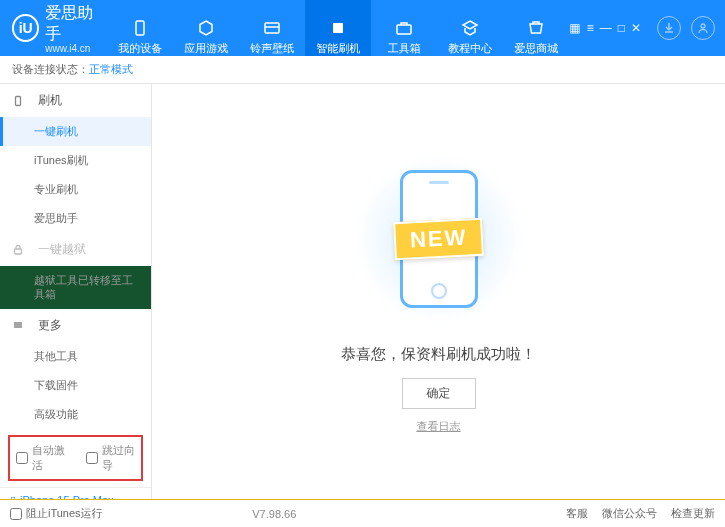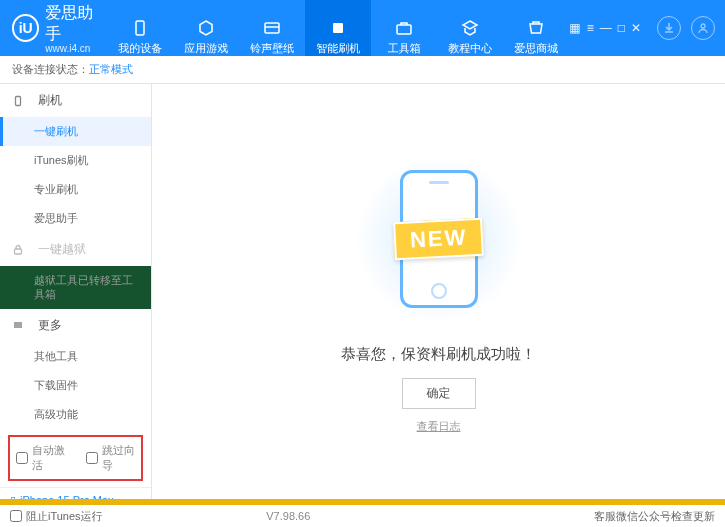--- a/index.html
+++ b/index.html
@@ -40,23 +40,23 @@
 .phone-wrap { position: relative; width: 180px; height: 180px; display: flex; align-items: center; justify-content: center; }
 .glow { position: absolute; width: 170px; height: 170px; border-radius: 50%; background: radial-gradient(circle, rgba(90,180,255,.25) 0%, rgba(90,180,255,0) 70%); }
 .phone { width: 78px; height: 138px; background: #fff; border: 3px solid #64b6ff; border-radius: 12px; position: relative; z-index: 2; }
 .phone::before { content: ""; position: absolute; top: 8px; left: 50%; transform: translateX(-50%); width: 20px; height: 3px; background: #b9dcff; border-radius: 2px; }
 .phone::after { content: ""; position: absolute; bottom: 6px; left: 50%; transform: translateX(-50%); width: 12px; height: 12px; border: 2px solid #b9dcff; border-radius: 50%; }
 .ribbon { position: absolute; z-index: 3; background: #ffcf3d; color: #fff; font-weight: bold; font-size: 22px; padding: 4px 14px; letter-spacing: 2px; transform: rotate(-3deg); border: 2px solid #fff; box-shadow: 0 2px 4px rgba(0,0,0,.15); }
 .msg { margin-top: 16px; font-size: 15px; color: #444; }
 .ok-btn { margin-top: 14px; padding: 6px 24px; border: 1px solid #ccc; background: #fff; font-size: 12px; color: #555; cursor: pointer; }
 .log-link { margin-top: 10px; font-size: 11px; color: #999; text-decoration: underline; cursor: pointer; }
 
-.footer { height: 28px; border-top: 6px solid #eab308; display: flex; align-items: center; padding: 0 10px; font-size: 11px; color: #666; }
+.footer { height: 28px; border-top: 1px solid #eab308; display: flex; align-items: center; padding: 0 10px; font-size: 11px; color: #666; }
 .footer .chk { color: #666; }
-.footer-right { margin-left: auto; display: flex; }
+.footer-right { margin-left: auto; display: flex; gap: 14px; }
 .footer-link { cursor: pointer; }
 .ver { margin-left: auto; margin-right: 120px; color: #888; }
 
 svg { display: block; }
 </style>
 </head>
 <body>
 
 <div class="titlebar">
   <div class="logo-wrap">

